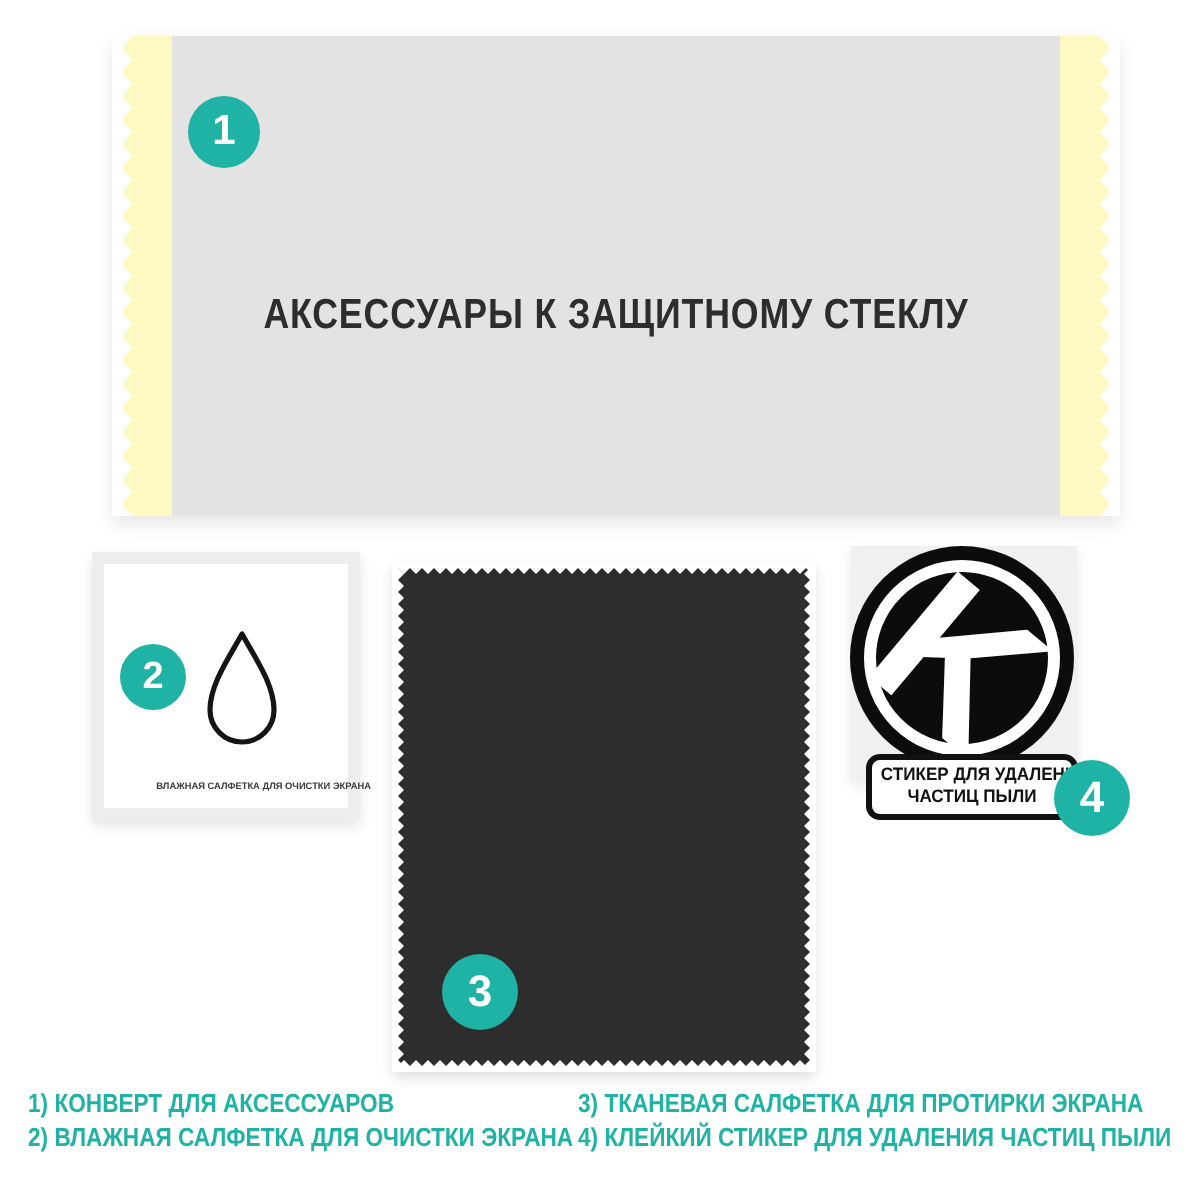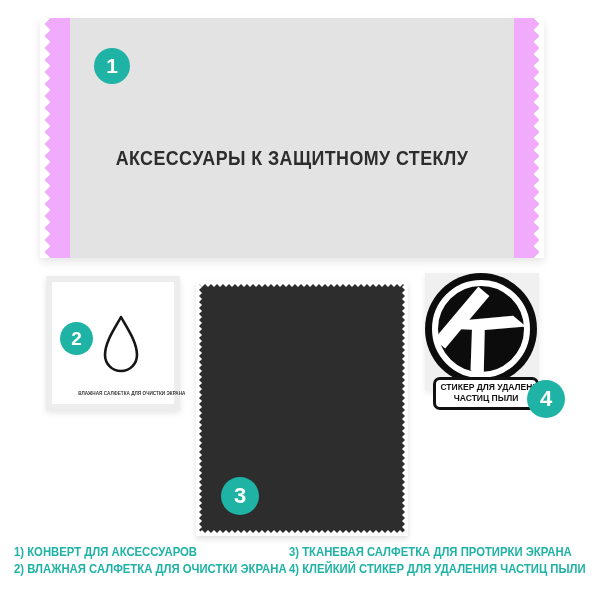--- a/index.html
+++ b/index.html
@@ -19,22 +19,22 @@
   .jag-left{top:0;bottom:0;left:0;width:6px;
     background-image:linear-gradient(to top right,#fff 49.5%,rgba(255,255,255,0) 50.5%),
                      linear-gradient(to bottom right,#fff 49.5%,rgba(255,255,255,0) 50.5%);
     background-size:6px 6px;}
   .jag-right{top:0;bottom:0;right:0;width:6px;
     background-image:linear-gradient(to top left,#fff 49.5%,rgba(255,255,255,0) 50.5%),
                      linear-gradient(to bottom left,#fff 49.5%,rgba(255,255,255,0) 50.5%);
     background-size:6px 6px;}
 
   
-  .envelope{position:absolute;left:40px;top:18px;width:504px;height:240px;
-            background:#f0abfc;border-radius:2px;box-shadow:0 4px 9px rgba(0,0,0,.10);}
+  .envelope{position:absolute;left:56px;top:18px;width:504px;height:240px;
+            background:#fef9c3;border-radius:2px;box-shadow:0 4px 9px rgba(0,0,0,.10);}
   .env-jag{width:10px;background-size:10px 12px !important;}
   .env-panel{position:absolute;left:30px;right:30px;top:0;bottom:0;background:#e3e3e3;}
   .env-title{position:absolute;left:0;right:0;top:128px;text-align:center;
              font-size:21px;font-weight:bold;letter-spacing:.5px;color:#2d2d2d;
              transform:scaleX(.85);transform-origin:center;white-space:nowrap;}
 
   
   .badge{position:absolute;border-radius:50%;display:flex;align-items:center;justify-content:center;
          color:#fff;font-weight:bold;z-index:5;}
   .badge-1{left:94px;top:48px;width:36px;height:36px;font-size:21px;}

